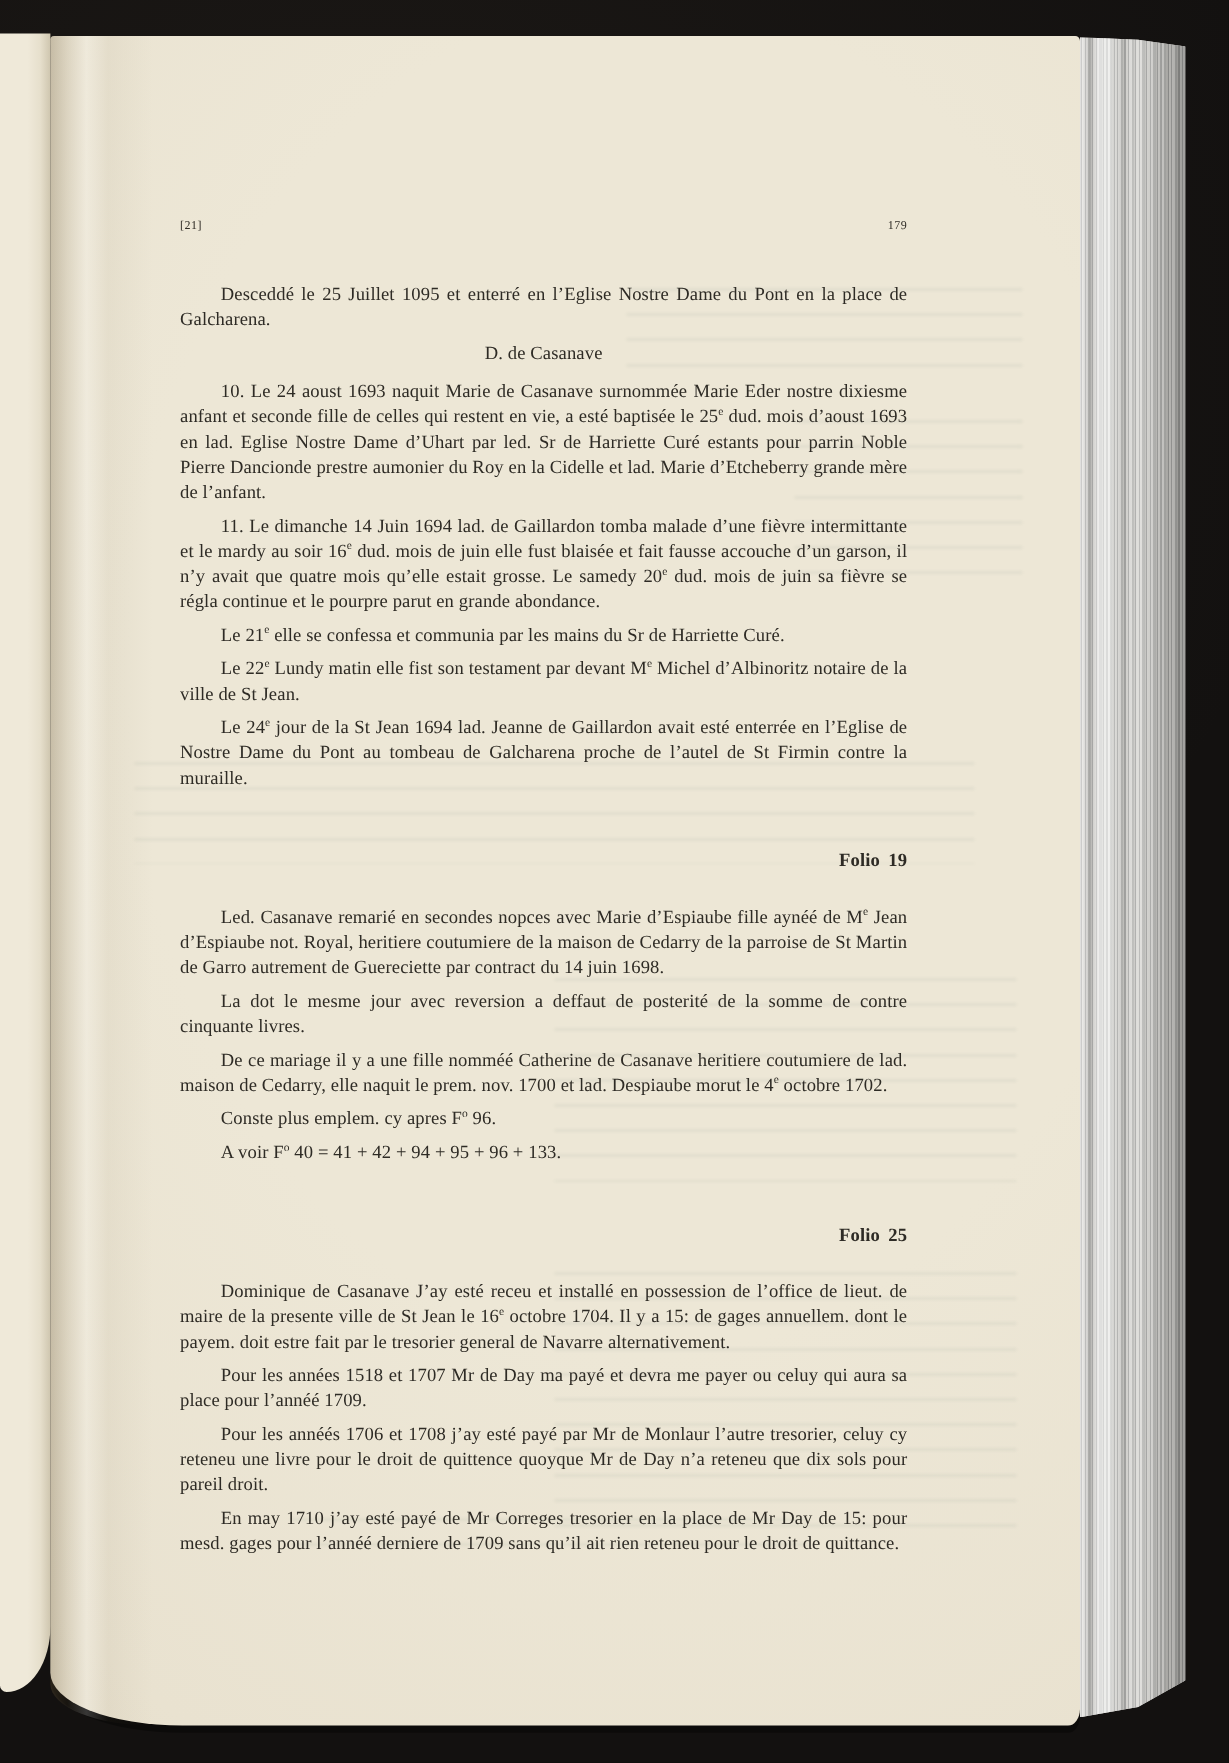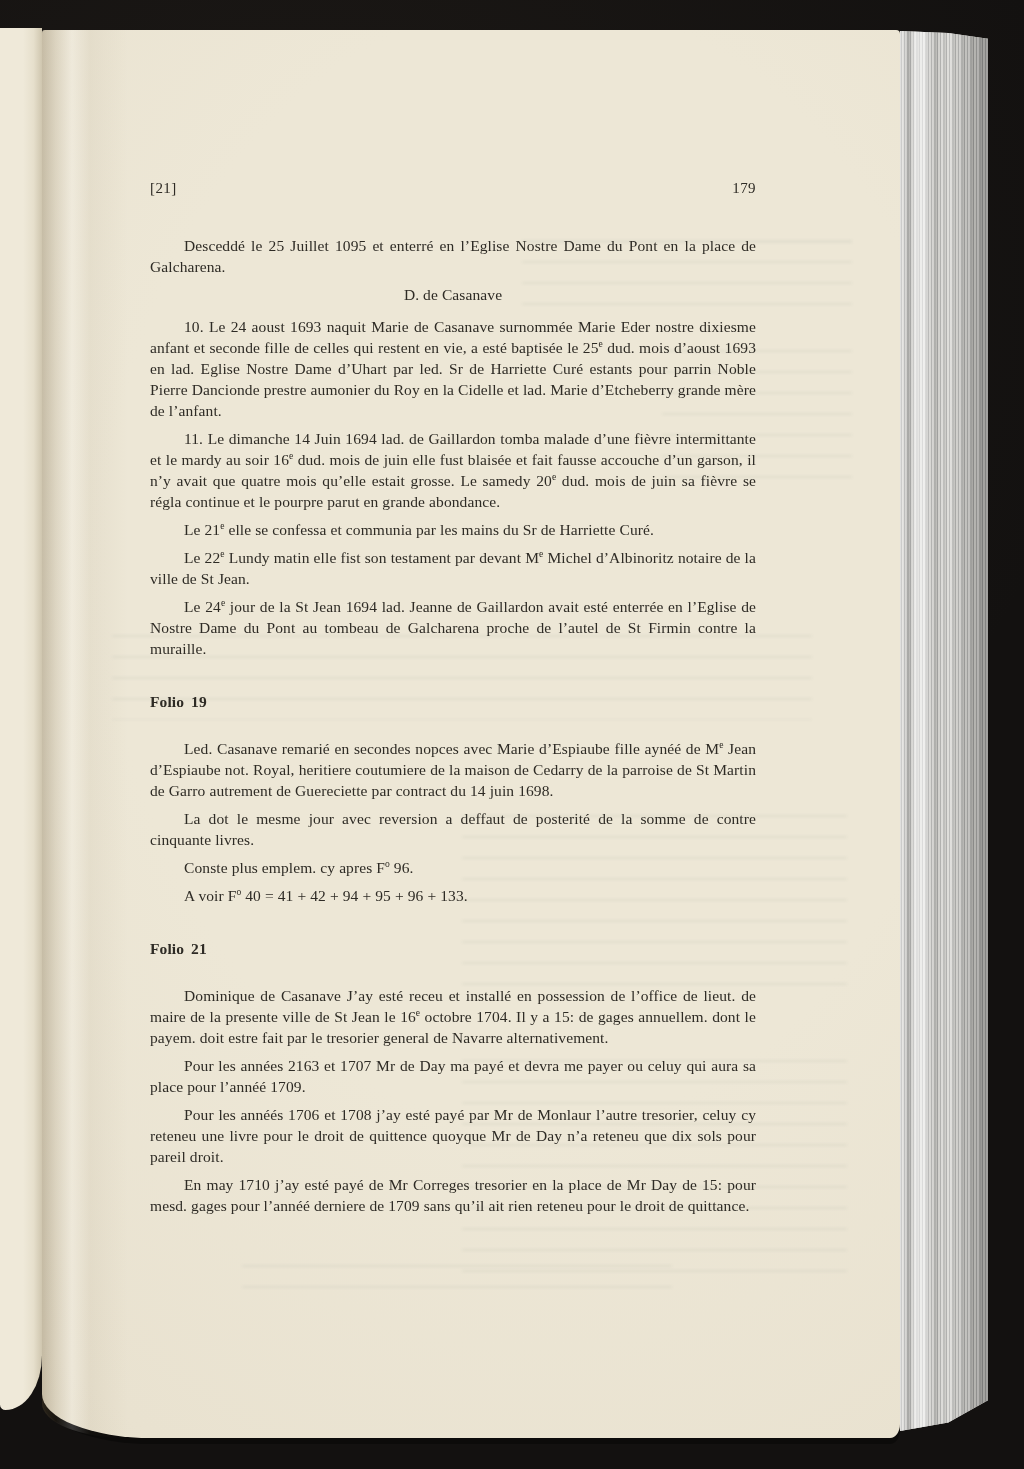--- a/index.html
+++ b/index.html
@@ -78,30 +78,30 @@
     color: #2e2b25;
     font-size: 15.5px;
     line-height: 21px;
     letter-spacing: .1px;
   }
   .page-header {
     display: flex;
     justify-content: space-between;
     align-items: flex-end;
     margin-bottom: 36px;
-    font-size: 15px;
+    font-size: 10px;
     letter-spacing: .4px;
   }
   .page-header .title { letter-spacing: .6px; word-spacing: 4px; }
   .block { margin: 0 0 7px; text-indent: 34px; text-align: justify; }
   .block-centered { text-align: center; text-indent: 0; margin: 3px 0 11px; }
   .block-heading {
-    text-align: left; text-indent: 0;
+    text-align: right; text-indent: 0;
     font-weight: bold;
-    margin: 32px 0 26px;
+    margin: 48px 0 26px;
     word-spacing: 3px;
   }
   sup { font-size: .62em; line-height: 0; vertical-align: super; letter-spacing: 0; }
 </style>
 </head>
 <body>
 
 <div class="photo">
 
   <div class="facing-page"></div>
@@ -125,25 +125,26 @@
           <div class="block block-paragraph">Desceddé le 25 Juillet 1095 et enterré en l’Eglise Nostre Dame du Pont en la place de Galcharena.</div>
           <div class="block block-centered">D. de Casanave</div>
           <div class="block block-paragraph">10. Le 24 aoust 1693 naquit Marie de Casanave surnommée Marie Eder nostre dixiesme anfant et seconde fille de celles qui restent en vie, a esté baptisée le 25<sup>e</sup> dud. mois d’aoust 1693 en lad. Eglise Nostre Dame d’Uhart par led. Sr de Harriette Curé estants pour parrin Noble Pierre Dancionde prestre aumonier du Roy en la Cidelle et lad. Marie d’Etcheberry grande mère de l’anfant.</div>
           <div class="block block-paragraph">11. Le dimanche 14 Juin 1694 lad. de Gaillardon tomba malade d’une fièvre intermittante et le mardy au soir 16<sup>e</sup> dud. mois de juin elle fust blaisée et fait fausse accouche d’un garson, il n’y avait que quatre mois qu’elle estait grosse. Le samedy 20<sup>e</sup> dud. mois de juin sa fièvre se régla continue et le pourpre parut en grande abondance.</div>
           <div class="block block-paragraph">Le 21<sup>e</sup> elle se confessa et communia par les mains du Sr de Harriette Curé.</div>
           <div class="block block-paragraph">Le 22<sup>e</sup> Lundy matin elle fist son testament par devant M<sup>e</sup> Michel d’Albinoritz notaire de la ville de St Jean.</div>
           <div class="block block-paragraph">Le 24<sup>e</sup> jour de la St Jean 1694 lad. Jeanne de Gaillardon avait esté enterrée en l’Eglise de Nostre Dame du Pont au tombeau de Galcharena proche de l’autel de St Firmin contre la muraille.</div>
           <div class="block block-heading">Folio 19</div>
           <div class="block block-paragraph">Led. Casanave remarié en secondes nopces avec Marie d’Espiaube fille aynéé de M<sup>e</sup> Jean d’Espiaube not. Royal, heritiere coutumiere de la maison de Cedarry de la parroise de St Martin de Garro autrement de Guereciette par contract du 14 juin 1698.</div>
           <div class="block block-paragraph">La dot le mesme jour avec reversion a deffaut de posterité de la somme de contre cinquante livres.</div>
+          <div class="block block-paragraph">De ce mariage il y a une fille nomméé Catherine de Casanave heritiere coutumiere de lad. maison de Cedarry, elle naquit le prem. nov. 1700 et lad. Despiaube morut le 4<sup>e</sup> octobre 1702.</div>
           <div class="block block-paragraph">Conste plus emplem. cy apres F<sup>o</sup> 96.</div>
           <div class="block block-paragraph">A voir F<sup>o</sup> 40 = 41 + 42 + 94 + 95 + 96 + 133.</div>
-          <div class="block block-heading">Folio 21</div>
+          <div class="block block-heading">Folio 25</div>
           <div class="block block-paragraph">Dominique de Casanave J’ay esté receu et installé en possession de l’office de lieut. de maire de la presente ville de St Jean le 16<sup>e</sup> octobre 1704. Il y a 15: de gages annuellem. dont le payem. doit estre fait par le tresorier general de Navarre alternativement.</div>
-          <div class="block block-paragraph">Pour les années 2163 et 1707 Mr de Day ma payé et devra me payer ou celuy qui aura sa place pour l’annéé 1709.</div>
+          <div class="block block-paragraph">Pour les années 1518 et 1707 Mr de Day ma payé et devra me payer ou celuy qui aura sa place pour l’annéé 1709.</div>
           <div class="block block-paragraph">Pour les annéés 1706 et 1708 j’ay esté payé par Mr de Monlaur l’autre tresorier, celuy cy reteneu une livre pour le droit de quittence quoyque Mr de Day n’a reteneu que dix sols pour pareil droit.</div>
           <div class="block block-paragraph">En may 1710 j’ay esté payé de Mr Correges tresorier en la place de Mr Day de 15: pour mesd. gages pour l’annéé derniere de 1709 sans qu’il ait rien reteneu pour le droit de quittance.</div>
         </div>
     </div>
   </div>
 
   <div class="page-edges"></div>
 
 </div>
 

